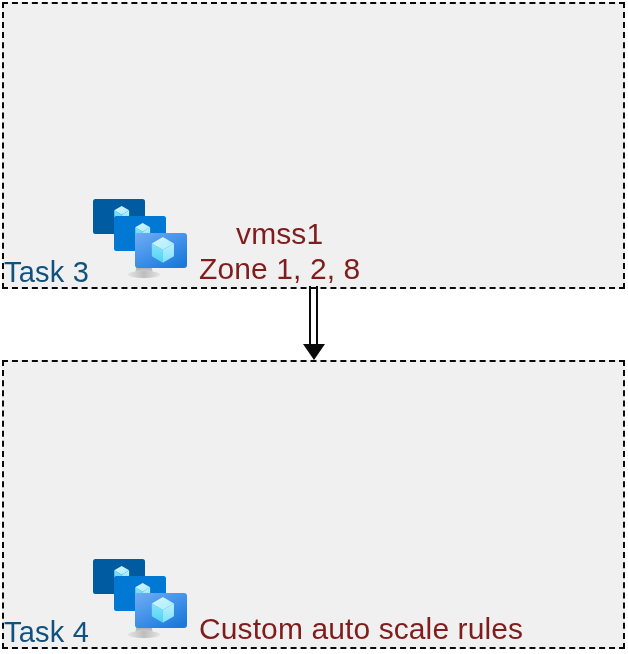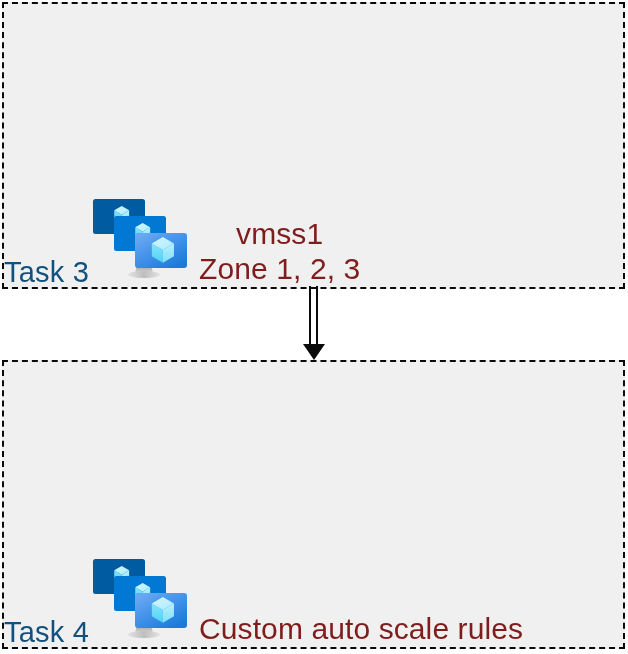--- a/index.html
+++ b/index.html
@@ -161,21 +161,21 @@
         <g transform="translate(61,42) scale(0.92)">
           <polygon points="14,0 26,7 14,14 2,7" fill="url(#cubeTopA)"></polygon>
           <polygon points="2,7 14,14 14,28 2,21" fill="url(#cubeLeftA)"></polygon>
           <polygon points="26,7 14,14 14,28 26,21" fill="url(#cubeRightA)"></polygon>
         </g>
       </g>
     </svg>
 
     <div class="caption-block">
       <p class="panel-caption">vmss1</p>
-      <p class="panel-caption">Zone 1, 2, 3</p>
+      <p class="panel-caption">Zone 1, 2, 8</p>
     </div>
   </section>
 
   <svg class="connector" viewBox="0 0 36 76" aria-hidden="true">
     <line x1="14" y1="0" x2="14" y2="60" stroke="#0a0a0a" stroke-width="2"></line>
     <line x1="21" y1="0" x2="21" y2="60" stroke="#0a0a0a" stroke-width="2"></line>
     <polygon points="7,58 29,58 18,74" fill="#0a0a0a"></polygon>
   </svg>
 
   <section class="panel" id="panel-task4">

